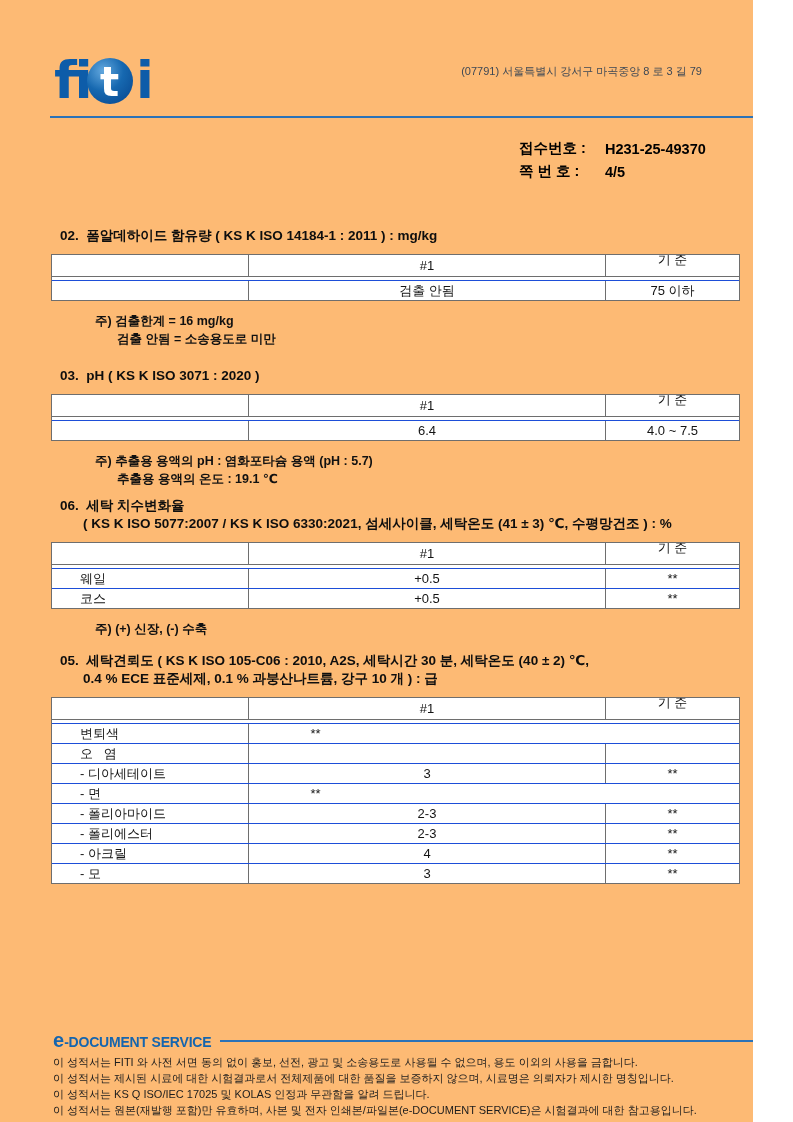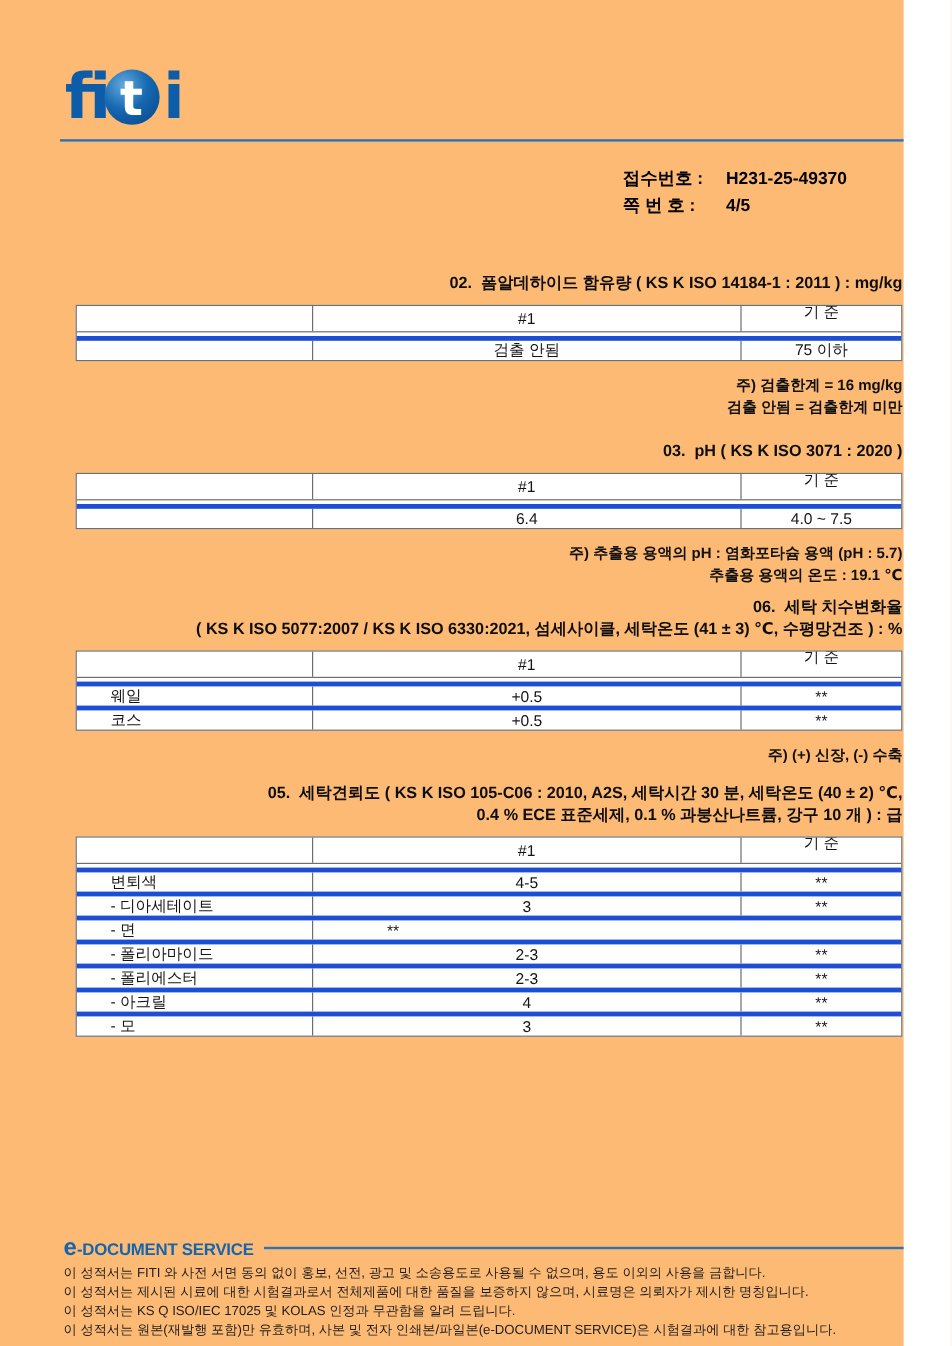--- a/index.html
+++ b/index.html
@@ -12,29 +12,29 @@
   
   .logo-wrap { position:absolute; top:48px; left:54px; }
   .top-rule { position:absolute; top:116px; left:50px; width:704px; height:2px; background:#2b72b7; }
   .address { position:absolute; top:63px; right:51px; text-align:right; font-size:11px; line-height:17px; color:#3d4855; }
   .doc-meta { position:absolute; top:137px; left:519px; font-size:14.5px; font-weight:700; color:#000; }
   .meta-row { display:flex; align-items:center; height:23px; }
   .meta-label { display:inline-block; width:80px; white-space:pre; }
   .meta-value { margin-left:6px; white-space:pre; }
 
   
-  .section { position:absolute; left:63px; width:689px;text-align:right; }
+  .section { position:absolute; left:51px; width:689px; }
   .sec-title { font-size:13.5px; font-weight:700; line-height:18px; margin-left:9px; white-space:pre; color:#0e0e0e; }
   .sec-title.cont { padding-left:23px; }
 
   .rtable { margin-top:9px; border:1px solid #6e6e6e; width:689px; background:#fff; }
   .trow { display:flex; }
   .trow.header { height:21px; }
   .tgap { height:4px; border-top:1px solid #6e6e6e; }
-  .trow.body { height:20px; border-top:4px solid #1d4ed8; }
+  .trow.body { height:20px; border-top:1px solid #1d4ed8; }
   .tc { display:flex; align-items:center; justify-content:center; font-size:13px; color:#141414; white-space:pre; overflow:hidden; }
   .tc.c0 { width:196px; justify-content:flex-start; padding-left:28px; }
   .tc.c1 { width:357px; border-left:1px solid #6e6e6e; }
   .tc.c2 { width:134px; border-left:1px solid #6e6e6e; }
   .kijun { border-bottom:1px solid #222; padding:0 7px 11px 7px; }
 
   .notes { margin-top:11px; padding-left:44px; font-size:12.5px; line-height:18px; white-space:pre; color:#111;font-weight:bold; }
   .note-line.cont { padding-left:22px; }
 
   
@@ -61,20 +61,21 @@
         </radialGradient>
       </defs>
       <text x="0" y="50" font-family="DejaVu Sans, sans-serif" font-size="52" font-weight="bold" fill="#0d5ca9">fi</text>
       <circle cx="56" cy="33" r="23" fill="url(#lg)"></circle>
       <text x="46" y="48" font-family="DejaVu Sans, sans-serif" font-size="40" font-weight="bold" fill="#ffffff">t</text>
       <text x="82" y="50" font-family="DejaVu Sans, sans-serif" font-size="52" font-weight="bold" fill="#0d5ca9">i</text>
     </svg>
   </div>
 
   <div class="address">
+    <div>(07791) 서울특별시 강서구 마곡중앙 8 로 3 길 79</div>
   </div>
 
   <div class="top-rule"></div>
 
   <div class="doc-meta">
     <div class="meta-row">
       <span class="meta-label">접수번호 :</span>
       <span class="meta-value">H231-25-49370</span>
     </div>
     <div class="meta-row">
@@ -92,21 +93,21 @@
             <div class="tc c1">#1</div>
             <div class="tc c2"><span class="kijun">기 준</span></div>
           </div>
           <div class="tgap"></div>
           <div class="trow body">
             <div class="tc c0"></div>
             <div class="tc c1">검출 안됨</div>
             <div class="tc c2">75 이하</div>
           </div>
         </div>
-        <div class="notes"><div class="note-line">주) 검출한계 = 16 mg/kg</div><div class="note-line cont">검출 안됨 = 검출한계 미만</div></div>
+        <div class="notes"><div class="note-line">주) 검출한계 = 16 mg/kg</div><div class="note-line cont">검출 안됨 = 소송용도로 미만</div></div>
       </div>
       <div class="section" style="top: 367px;">
         <div class="sec-title">03.  pH ( KS K ISO 3071 : 2020 )</div>
         <div class="rtable">
           <div class="trow header">
             <div class="tc c0"></div>
             <div class="tc c1">#1</div>
             <div class="tc c2"><span class="kijun">기 준</span></div>
           </div>
           <div class="tgap"></div>
@@ -146,22 +147,26 @@
         <div class="sec-title cont">0.4 % ECE 표준세제, 0.1 % 과붕산나트륨, 강구 10 개 ) : 급</div>
         <div class="rtable">
           <div class="trow header">
             <div class="tc c0"></div>
             <div class="tc c1">#1</div>
             <div class="tc c2"><span class="kijun">기 준</span></div>
           </div>
           <div class="tgap"></div>
           <div class="trow body">
             <div class="tc c0">변퇴색</div>
-            <div class="tc c1">4-5</div>
-            <div class="tc c2">**</div>
+            <div class="tc c2">**</div>
+          </div>
+          <div class="trow body">
+            <div class="tc c0">오   염</div>
+            <div class="tc c1"></div>
+            <div class="tc c2"></div>
           </div>
           <div class="trow body">
             <div class="tc c0">- 디아세테이트</div>
             <div class="tc c1">3</div>
             <div class="tc c2">**</div>
           </div>
           <div class="trow body">
             <div class="tc c0">- 면</div>
             <div class="tc c2">**</div>
           </div>

